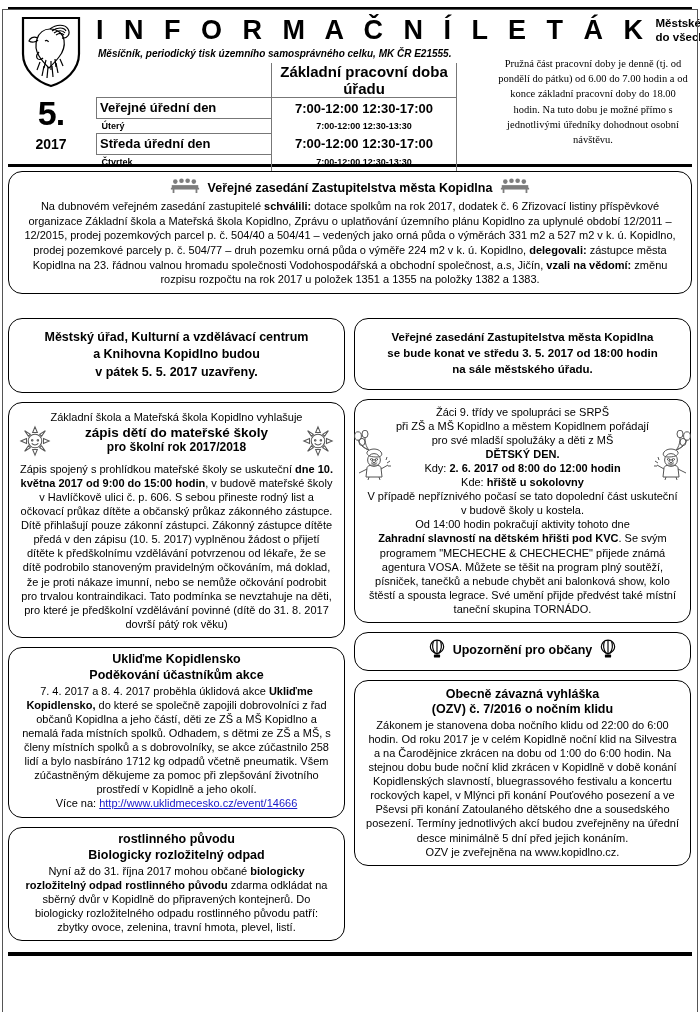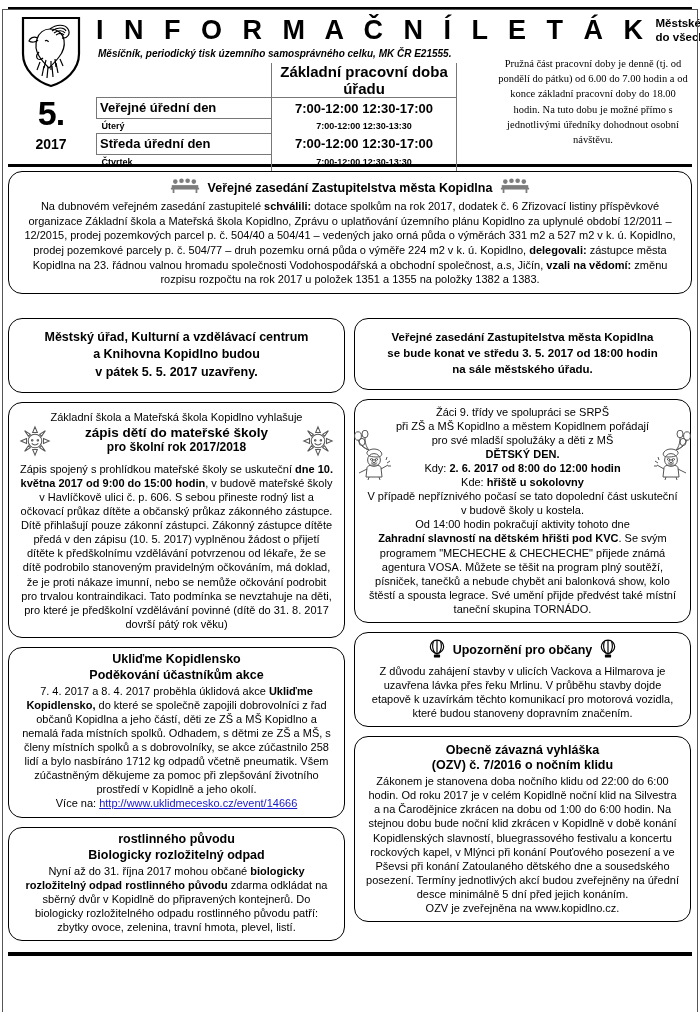--- a/index.html
+++ b/index.html
@@ -448,21 +448,20 @@
               <svg viewBox="0 0 18 22" width="16" height="20" aria-hidden="true">
                 <g fill="none" stroke="#000" stroke-width="1.3">
                   <path d="M9 1 C4 1 1.5 5 1.5 8.5 C1.5 12 5 15 9 16.5 C13 15 16.5 12 16.5 8.5 C16.5 5 14 1 9 1 Z"></path>
                   <path d="M9 1 L9 16.5"></path>
                   <path d="M5 2.5 C3.5 6 3.5 12 7 16 M13 2.5 C14.5 6 14.5 12 11 16"></path>
                 </g>
                 <rect x="5.5" y="17.2" width="7" height="3.4" rx="1" fill="#000"></rect>
               </svg>
             </span>
           </div>
-          <div class="box-body tight">Z důvodu zahájení stavby v ulicích Vackova a Hilmarova je uzavřena lávka přes řeku Mrlinu. V průběhu stavby dojde etapově k uzavírkám těchto komunikací pro motorová vozidla, které budou stanoveny dopravním značením.</div>
         </div>
 
         <div class="box">
           <div class="box-title">Obecně závazná vyhláška</div>
           <div class="box-title" style="margin-top:-1px;">(OZV) č. 7/2016 o nočním klidu</div>
           <div class="box-body tight">Zákonem je stanovena doba nočního klidu od 22:00 do 6:00 hodin. Od roku 2017 je v celém Kopidlně  noční klid na Silvestra a na Čarodějnice zkrácen na dobu od 1:00 do 6:00 hodin. Na stejnou dobu bude noční klid zkrácen v Kopidlně v době konání Kopidlenských slavností, bluegrassového festivalu a koncertu rockových kapel, v Mlýnci při konání Pouťového posezení a ve Pševsi při konání Zatoulaného dětského dne a sousedského posezení. Termíny jednotlivých akcí budou zveřejněny na úřední desce minimálně 5 dní před jejich konáním.<br>OZV je zveřejněna na www.kopidlno.cz.</div>
         </div>
 
       </div>
     </div>

